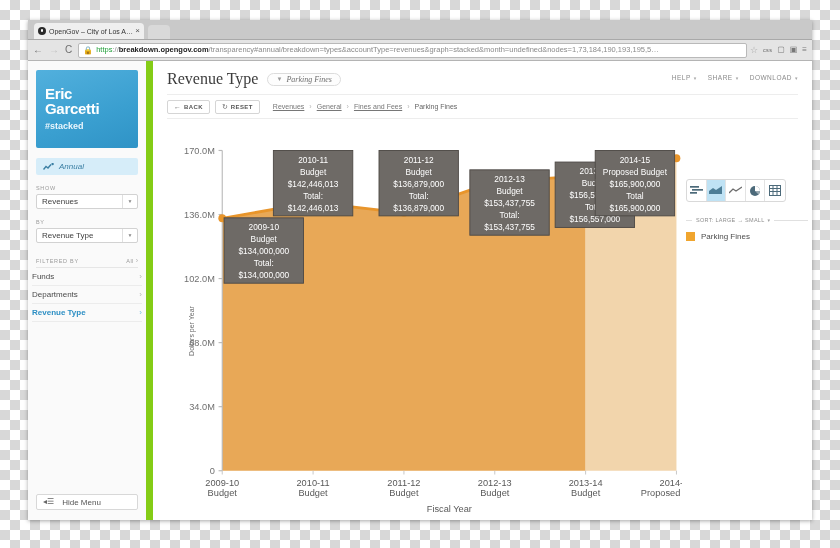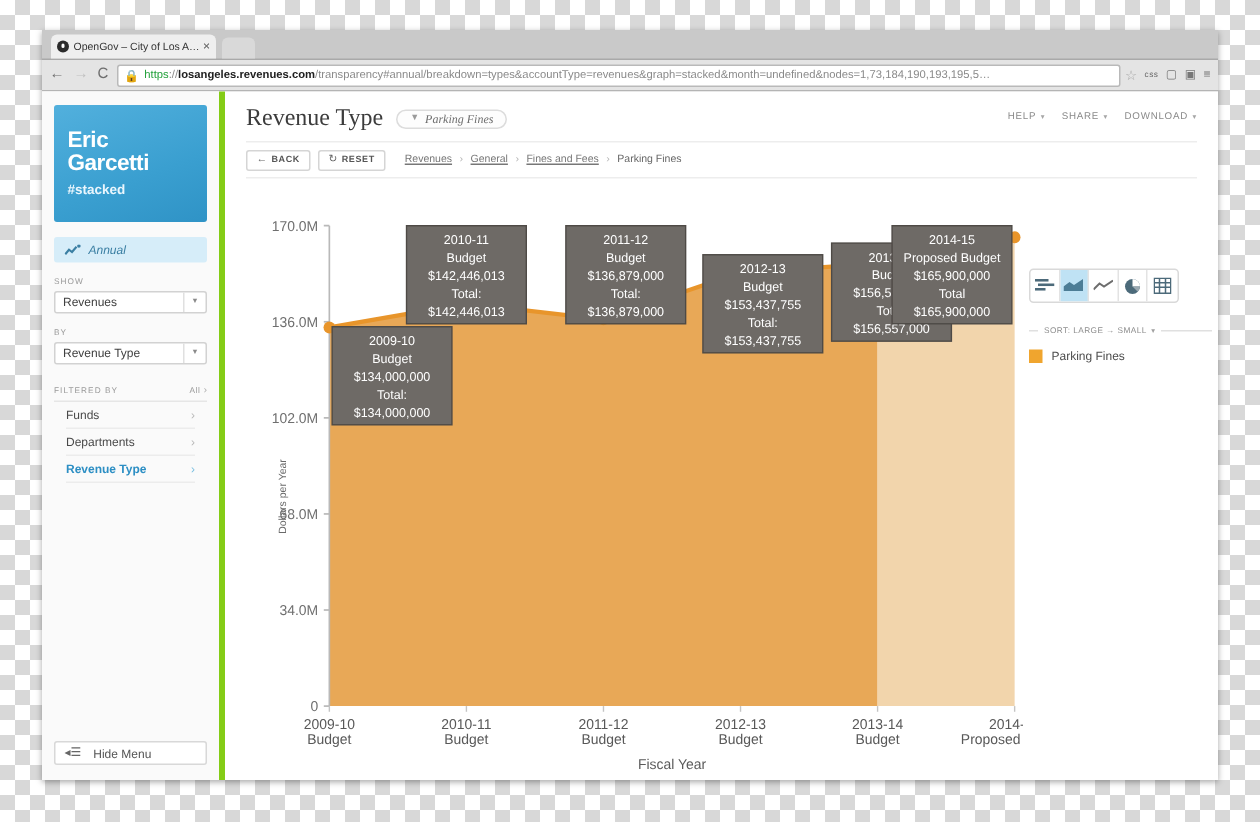--- a/index.html
+++ b/index.html
@@ -68,21 +68,21 @@
   .url .host{color:#202020;font-weight:bold;}
   .url .path{color:#8a8a8a;}
   .star{font-size:9px;color:#a8a8a8;margin-left:3px;}
   .navicons{display:flex;align-items:center;margin-left:5px;gap:5px;}
   .navicons .ni{font-size:8px;color:#777;line-height:1;}
   .cssbadge{font-size:5.5px;color:#666;border:0;letter-spacing:.3px;}
   
   #app{position:absolute;left:0;top:41px;right:0;bottom:0;background:#fff;display:flex;}
   
   #sidebar{
-    width:118px;flex:0 0 118px;background:#fafafa;border-right:4px solid #84cc16;
+    width:118px;flex:0 0 118px;background:#fafafa;border-right:7px solid #84cc16;
     position:relative;
   }
   .mayorcard{
     margin:9px 8px 0 8px;height:78px;border-radius:2px;
     background:linear-gradient(160deg,#52b0dd 0%,#3a9fd0 60%,#2f93c6 100%);
     padding:16px 9px 0 9px;box-sizing:border-box;color:#fff;
   }
   .mayorcard .mname{font-size:15px;font-weight:bold;line-height:1.02;letter-spacing:-.3px;}
   .mayorcard .mhandle{font-size:9px;font-weight:bold;margin-top:4px;color:#eaf6fd;}
   .annualtab{
@@ -103,21 +103,21 @@
     font-size:5px;color:#8a8a8a;line-height:13px;
   }
   .filterhead{
     margin:14px 8px 0 8px;display:flex;align-items:center;
     border-bottom:1px solid #e6e6e6;padding-bottom:3px;
   }
   .filterhead .fh{flex:1 1 auto;font-size:5.5px;color:#9a9a9a;letter-spacing:.7px;}
   .filterhead .fall{font-size:5.5px;color:#9a9a9a;letter-spacing:.4px;}
   .filterhead .fchev{font-size:7px;color:#b0b0b0;margin-left:2px;line-height:1;}
   .filterrow{
-    margin:0 16px;height:17px;display:flex;align-items:center;
+    margin:0 4px;height:17px;display:flex;align-items:center;
     border-bottom:1px solid #ececec;
   }
   .filterrow .frlabel{flex:1 1 auto;font-size:8px;color:#4a4a4a;}
   .filterrow .frchev{font-size:8px;color:#b8b8b8;line-height:1;}
   .filterrow.active .frlabel{color:#2d8fc4;font-weight:bold;}
   .filterrow.active .frchev{color:#79bfe0;}
   .hidemenu{
     position:absolute;left:8px;bottom:10px;right:8px;height:16px;
     border:1px solid #d8d8d8;border-radius:2px;background:#fff;
     display:flex;align-items:center;padding:0 6px;box-sizing:border-box;
@@ -200,21 +200,21 @@
     </div>
     <div class="tab-new"></div>
   </div>
 
   <div class="navbar">
     <span class="navbtn">←</span>
     <span class="navbtn dim">→</span>
     <span class="navbtn">C</span>
     <div class="omnibox">
       <span class="lock">🔒</span>
-      <span class="url"><span class="sch">https</span><span class="path">://</span><span class="host">losangeles.revenues.com</span><span class="path">/transparency#annual/breakdown=types&amp;accountType=revenues&amp;graph=stacked&amp;month=undefined&amp;nodes=1,73,184,190,193,195,5…</span></span>
+      <span class="url"><span class="sch">https</span><span class="path">://</span><span class="host">breakdown.opengov.com</span><span class="path">/transparency#annual/breakdown=types&amp;accountType=revenues&amp;graph=stacked&amp;month=undefined&amp;nodes=1,73,184,190,193,195,5…</span></span>
     </div>
     <span class="star">☆</span>
     <div class="navicons">
       <span class="cssbadge">css</span>
       <span class="ni">▢</span>
       <span class="ni">▣</span>
       <span class="ni">≡</span>
     </div>
   </div>
 

